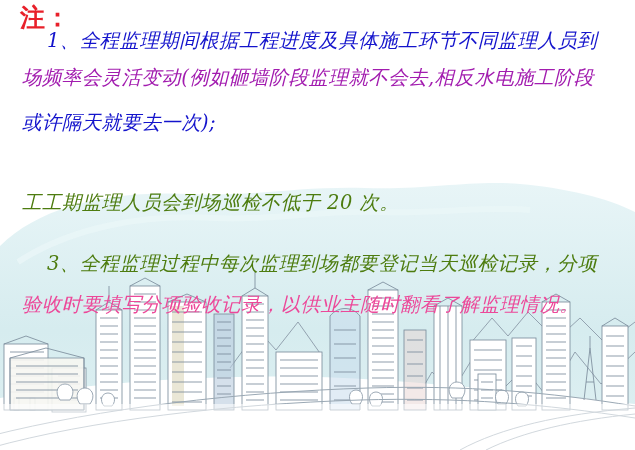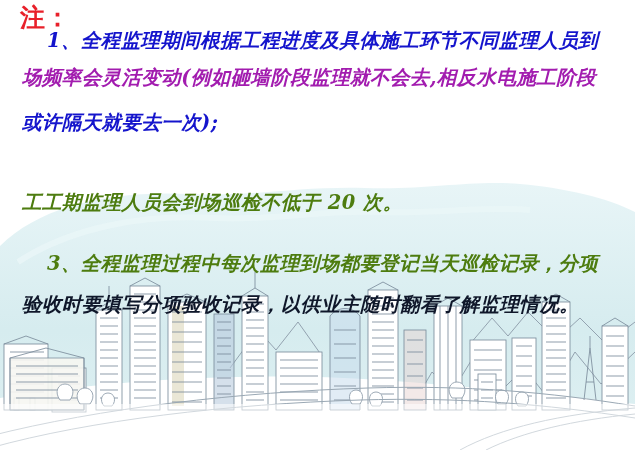--- a/index.html
+++ b/index.html
@@ -49,21 +49,21 @@
     font-weight: bold;
     font-size: 25px;
     line-height: 28px;
     letter-spacing: 0px;
     white-space: nowrap;
   }
 
   .body-line {
     position: absolute;
     font-family: "DejaVu Serif", "Liberation Serif", serif;
-    font-weight: bold;
+    font-weight: normal;
     font-style: italic;
     font-size: 19.5px;
     line-height: 22px;
     letter-spacing: 0.4px;
     white-space: nowrap;
   }
 </style>
 </head>
 <body>
 
@@ -230,16 +230,16 @@
 
     <div class="body-line" style="left:22px;  top:67px;  color:#a21caf;">场频率会灵活变动(例如砸墙阶段监理就不会去,相反水电施工阶段</div>
 
     <div class="body-line" style="left:22px;  top:112px; color:#1414cc;">或许隔天就要去一次);</div>
 
 
     <div class="body-line" style="left:22px;  top:192px; color:#4d7c0f;">工工期监理人员会到场巡检不低于 20 次。</div>
 
     <div class="body-line" style="left:47px;  top:253px; color:#4d7c0f;">3、全程监理过程中每次监理到场都要登记当天巡检记录，分项</div>
 
-    <div class="body-line" style="left:22px;  top:294px; color:#0f172a;">验收时要填写分项验收记录，以供业主随时翻看了解监理情况。</div>
+    <div class="body-line" style="left:22px;  top:294px; color:#ec4899;">验收时要填写分项验收记录，以供业主随时翻看了解监理情况。</div>
 
   </div>
 </div>
 
 </body></html>

